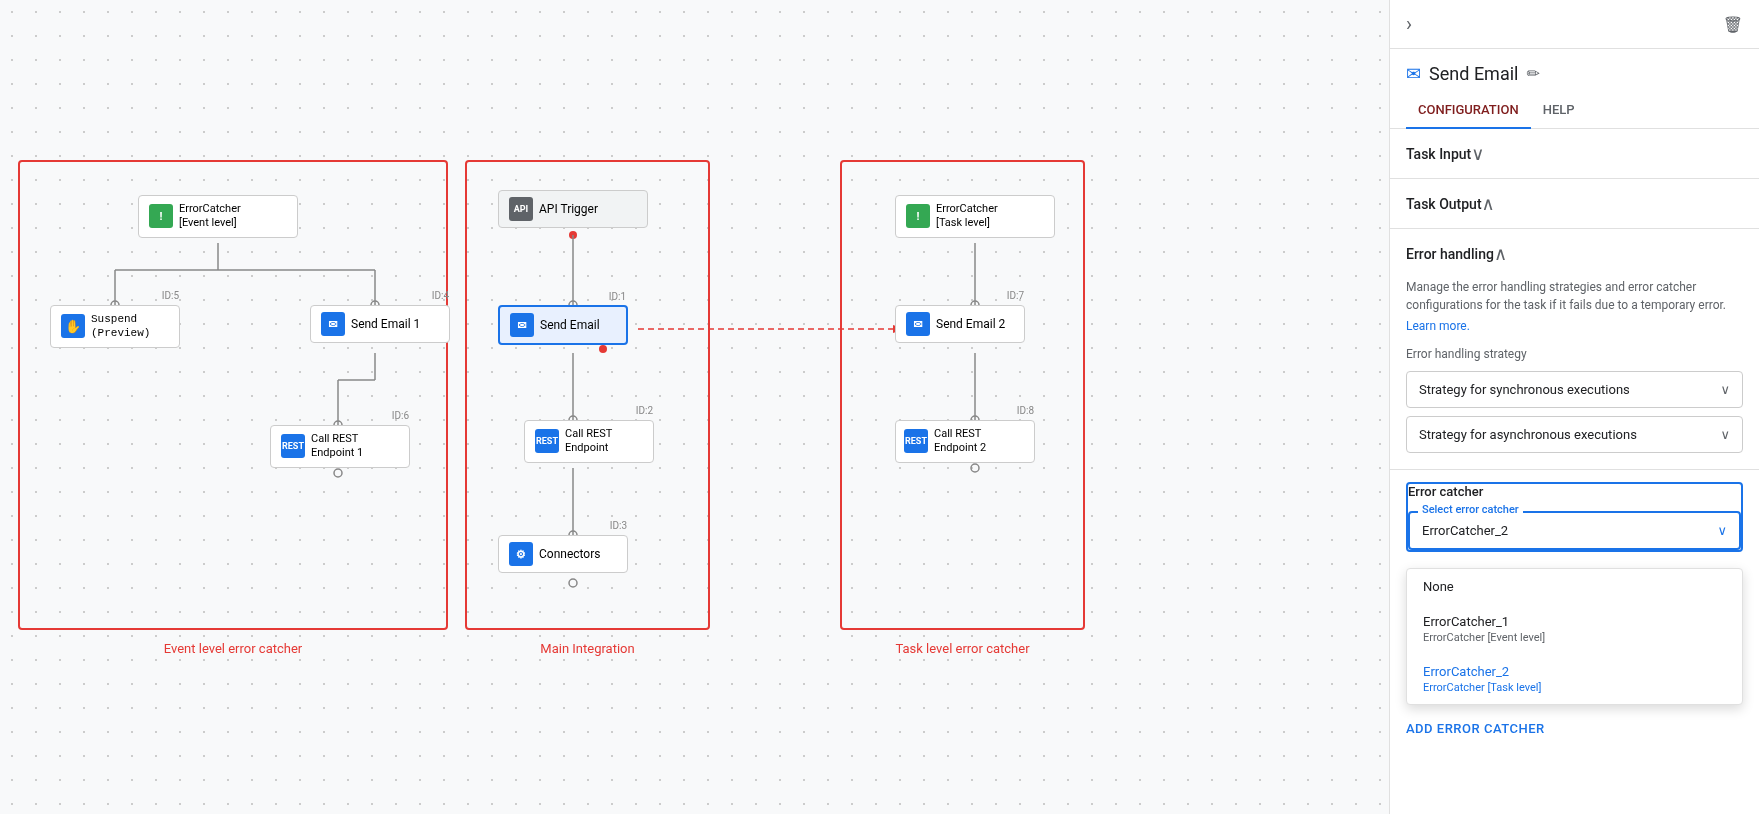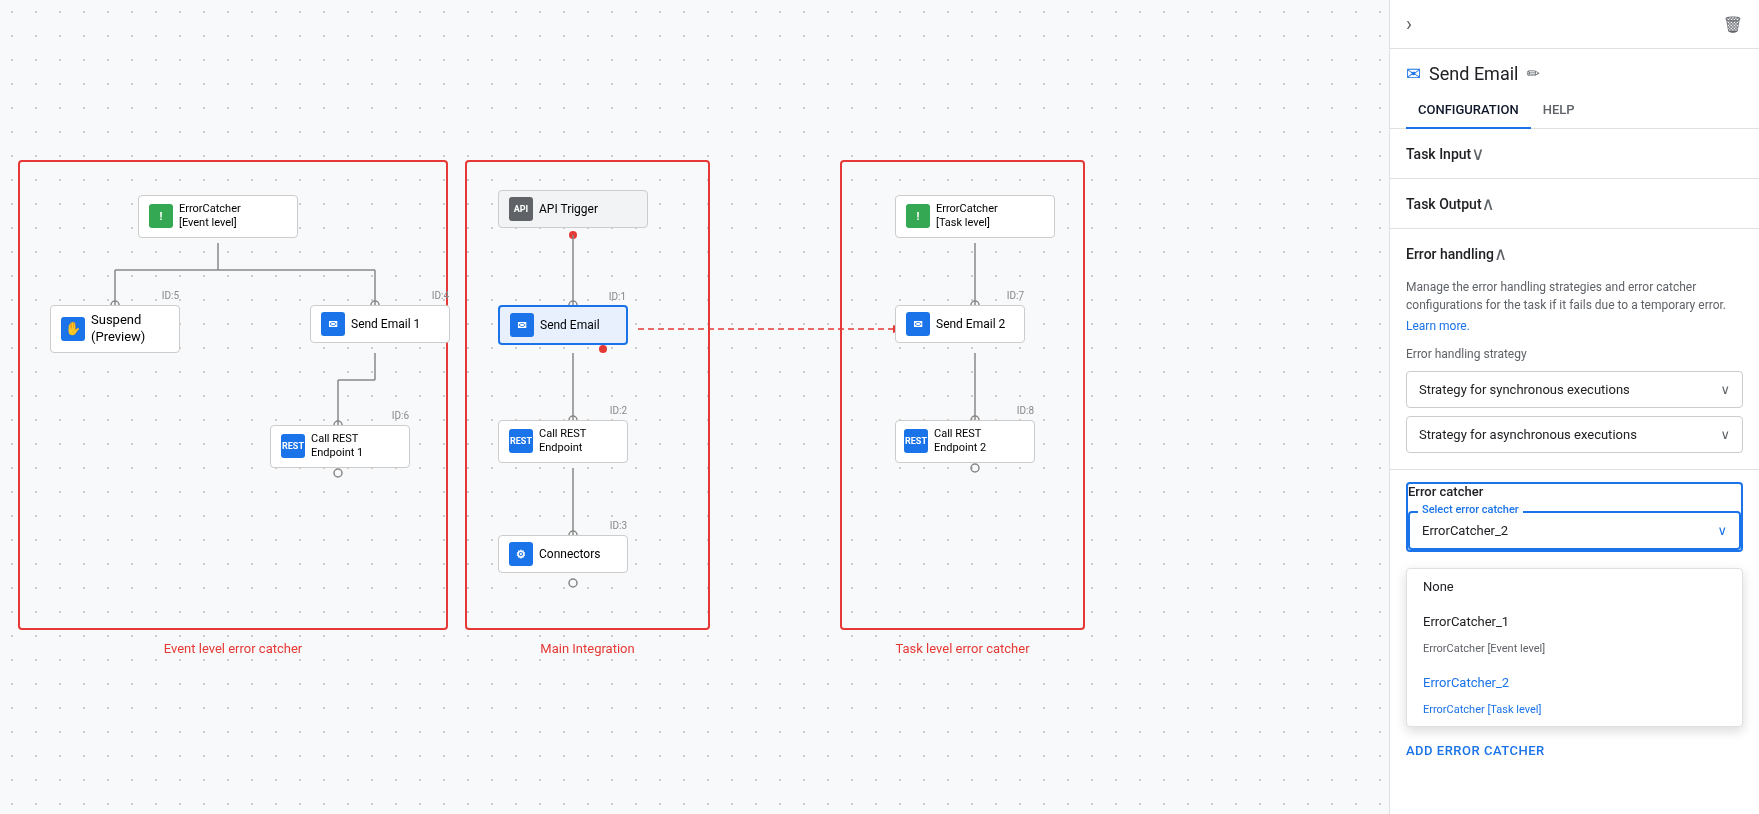--- a/index.html
+++ b/index.html
@@ -133,21 +133,21 @@
     .panel-tab {
       padding: 10px 12px;
       font-size: 13px;
       font-weight: 500;
       cursor: pointer;
       color: #5f6368;
       border-bottom: 2px solid transparent;
       margin-bottom: -1px;
     }
     .panel-tab.active {
-      color: #0f172a;
+      color: #7f1d1d;
       border-bottom: 2px solid #1a73e8;
     }
 
     .panel-section {
       border-bottom: 1px solid #e0e0e0;
     }
     .panel-section-header {
       display: flex;
       align-items: center;
       padding: 14px 16px;
@@ -251,21 +251,21 @@
     }
     .dropdown-item {
       padding: 10px 16px;
       font-size: 13px;
       cursor: pointer;
       color: #202124;
     }
     .dropdown-item-sub {
       font-size: 11px;
       color: #5f6368;
-      margin-top: 13px;
+      margin-top: 2px;
     }
     .dropdown-item.highlighted { color: #1a73e8; }
     .dropdown-item.highlighted .dropdown-item-sub { color: #1a73e8; }
 
     .add-error-catcher {
       padding: 12px 16px;
       color: #1a73e8;
       font-size: 13px;
       font-weight: 500;
       cursor: pointer;
@@ -332,21 +332,21 @@
   </div>
 
   <div class="node" style="left:138px; top:195px; width:160px;">
     <div class="node-icon icon-green">!</div>
     <div style="font-size:11px; line-height:1.3;">ErrorCatcher<br>[Event level]</div>
   </div>
 
   <div class="node" style="left:50px; top:305px; width:130px;">
     <div class="node-id">ID:5</div>
     <div class="node-icon icon-blue" style="font-size:13px;">✋</div>
-    <div style="font-size:13px; line-height:1.3;">Suspend<br>(Preview)</div>
+    <div style="font-size:11px; line-height:1.3;font-family:Liberation Mono, monospace;">Suspend<br>(Preview)</div>
   </div>
 
   <div class="node" style="left:310px; top:305px; width:140px;">
     <div class="node-id">ID:4</div>
     <div class="node-icon icon-blue">✉</div>
     <div>Send Email 1</div>
   </div>
 
   <div class="node" style="left:270px; top:425px; width:140px;">
     <div class="node-id">ID:6</div>
@@ -358,21 +358,21 @@
     <div class="node-icon icon-api" style="font-size:9px; font-weight:bold;">API</div>
     <div>API Trigger</div>
   </div>
 
   <div class="node selected" style="left:498px; top:305px; width:130px;">
     <div class="node-id">ID:1</div>
     <div class="node-icon icon-blue">✉</div>
     <div>Send Email</div>
   </div>
 
-  <div class="node" style="left:498px; top:420px; width:130px;">
+  <div class="node" style="left:524px; top:420px; width:130px;">
     <div class="node-id">ID:2</div>
     <div class="node-icon icon-rest">REST</div>
     <div style="font-size:11px; line-height:1.3;">Call REST<br>Endpoint</div>
   </div>
 
   <div class="node" style="left:498px; top:535px; width:130px;">
     <div class="node-id">ID:3</div>
     <div class="node-icon icon-blue">⚙</div>
     <div>Connectors</div>
   </div>

